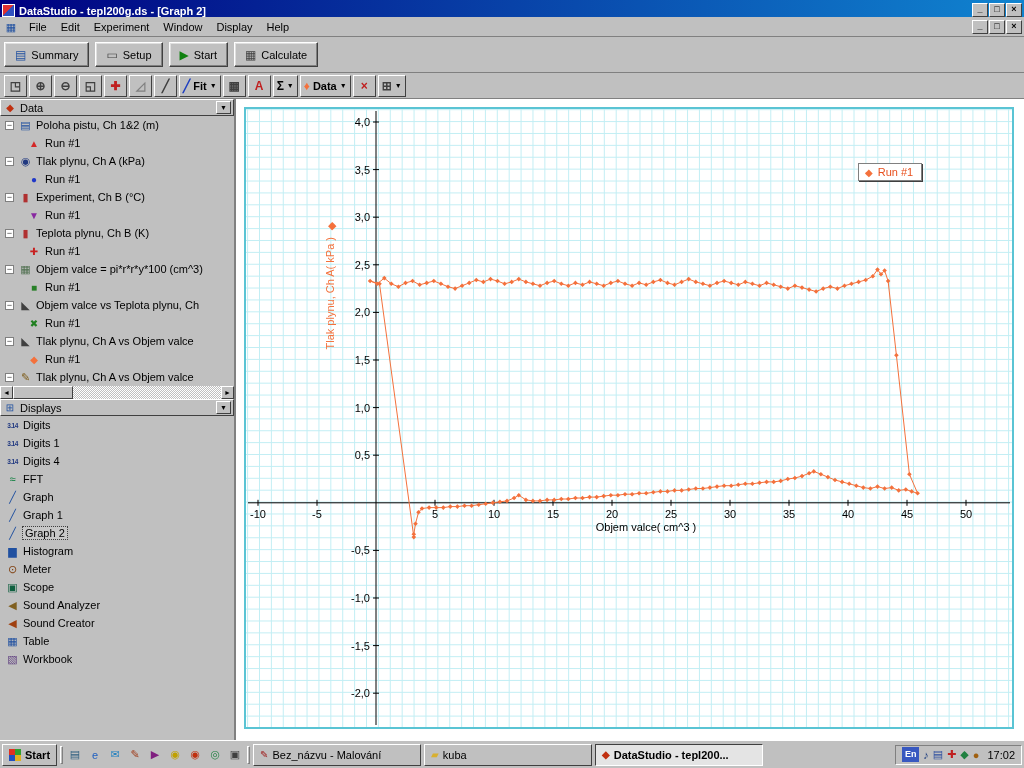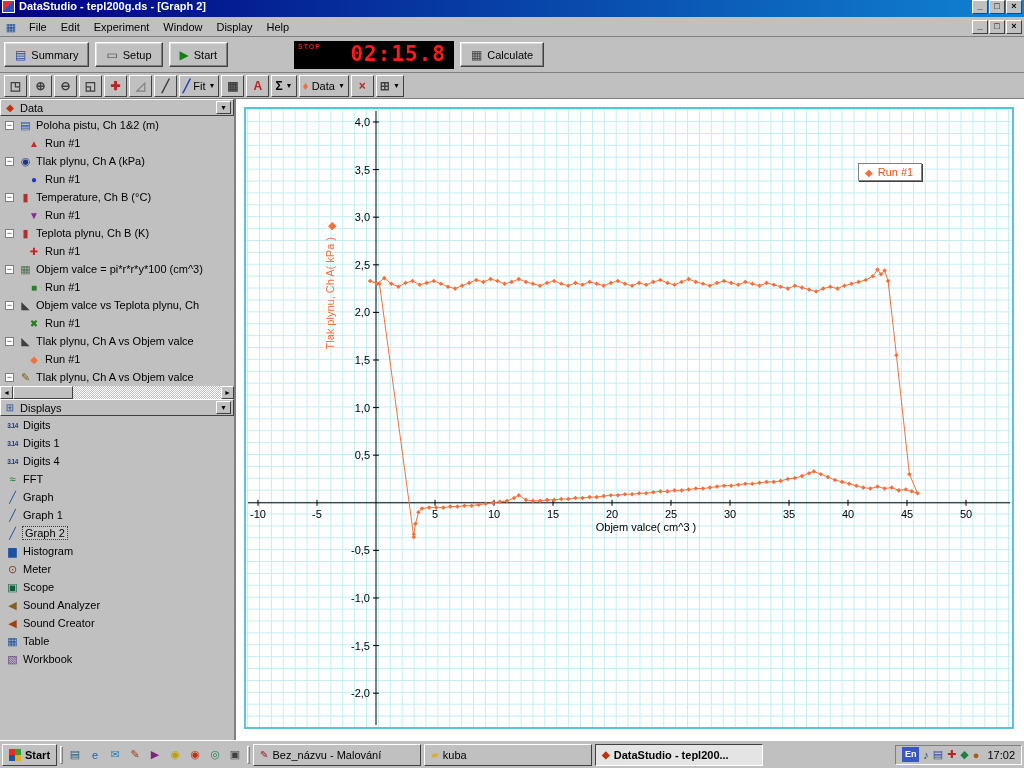--- a/index.html
+++ b/index.html
@@ -1,21 +1,21 @@
 <!DOCTYPE html>
 <html><head>
 <meta charset="utf-8">
 <style>
   * { box-sizing: border-box; margin: 0; padding: 0; }
   html,body { width:1024px; height:768px; overflow:hidden; }
   body { font-family:"Liberation Sans", sans-serif; font-size:11px; background:#c0c0c0; color:#000; }
   .window { width:1024px; height:768px; display:flex; flex-direction:column; background:#c0c0c0; }
 
   
-  .titlebar { height:17px; background:linear-gradient(to right,#000080,#1084d0); display:flex; align-items:flex-start; padding:0 2px; flex:0 0 auto; }
+  .titlebar { height:17px; background:linear-gradient(to right,#000080,#1084d0); display:flex; align-items:flex-end; padding:0 2px; flex:0 0 auto; }
   .tb-icon { width:13px; height:13px; margin-right:4px; background:linear-gradient(135deg,#e03030 50%,#3050c0 50%); border:1px solid #fff; flex:0 0 auto; }
   .tb-title { color:#fff; font-weight:bold; font-size:11px; white-space:nowrap; }
   .winbtns { margin-left:auto; display:flex; gap:1px; }
   .winbtn { width:16px; height:14px; background:#c0c0c0; border:1px solid; border-color:#fff #404040 #404040 #fff; font-size:9px; line-height:11px; text-align:center; font-weight:bold; font-family:"Liberation Sans",sans-serif; }
 
   
   .menubar { height:20px; display:flex; align-items:center; padding:0 2px; flex:0 0 auto; border-bottom:1px solid #808080; }
   .doc-icon { width:14px; height:14px; margin:0 4px 0 2px; color:#2050a0; font-size:11px; line-height:14px; text-align:center; }
   .menu-item { padding:2px 7px; }
 
@@ -25,21 +25,21 @@
   .tic { font-size:12px; }
   .timer { position:relative; width:160px; height:28px; background:#000; margin-left:60px; flex:0 0 auto; }
   .timer .stop { position:absolute; top:2px; left:4px; color:#e02020; font-size:7px; font-weight:bold; letter-spacing:1px; }
   .timer .digits { position:absolute; right:8px; top:1px; color:#ff1a1a; font-family:"DejaVu Sans Mono", monospace; font-size:21px; font-weight:bold; letter-spacing:1px; }
 
   
   .graph-toolbar { height:26px; display:flex; align-items:center; gap:2px; padding:0 4px; flex:0 0 auto; border-bottom:1px solid #808080; background:#c0c0c0; }
   .gbtn { display:inline-flex; align-items:center; justify-content:center; gap:3px; min-width:23px; height:22px; padding:0 3px; background:#c0c0c0; border:1px solid; border-color:#fff #404040 #404040 #fff; font-size:12px; font-family:"Liberation Sans",sans-serif; }
   .gic { font-size:12px; font-weight:bold; }
   .gdrop { font-size:7px; color:#000; }
-  .glabel { font-size:11px; }
+  .glabel { font-size:11px;font-weight:bold; }
 
   
   .content { flex:1 1 auto; display:flex; min-height:0; }
   .left-panel { width:236px; flex:0 0 auto; display:flex; flex-direction:column; border-right:2px solid #808080; background:#c0c0c0; }
   .panel-header { height:17px; display:flex; align-items:center; background:#c0c0c0; border:1px solid; border-color:#fff #404040 #404040 #fff; padding:0 2px; flex:0 0 auto; }
   .ph-icon { width:14px; text-align:center; font-size:10px; margin-right:3px; }
   .ph-drop { margin-left:auto; width:15px; height:13px; background:#c0c0c0; border:1px solid; border-color:#fff #404040 #404040 #fff; font-size:7px; text-align:center; line-height:12px; }
   .tree { background:#c0c0c0; overflow:hidden; }
   .tree.data { height:270px; flex:0 0 auto; }
   .tree.displays { flex:1 1 auto; }
@@ -118,24 +118,20 @@
       <span>Summary</span>
     </button>
     <button class="tbtn">
       <span class="tic" style="color:#404040">▭</span>
       <span>Setup</span>
     </button>
     <button class="tbtn">
       <span class="tic" style="color:#108010">▶</span>
       <span>Start</span>
     </button>
-    <div class="timer">
-      <span class="stop">STOP</span>
-      <span class="digits">02:15.8</span>
-    </div>
     <button class="tbtn">
       <span class="tic" style="color:#404040">▦</span>
       <span>Calculate</span>
     </button>
   </div>
 
   <div class="graph-toolbar">
     <span id="graph-toolbar-buttons" style="display:flex;gap:2px;align-items:center;">
         <button class="gbtn">
           <span class="gic" style="color: rgb(64, 64, 64);">◳</span>
@@ -210,21 +206,21 @@
             <span class="ticon" style="color: rgb(32, 56, 128);">◉</span>
             <span class="tlabel">Tlak plynu, Ch A (kPa)</span>
           </div>
           <div class="trow run">
             <span class="tmark" style="color: rgb(32, 56, 200);">●</span>
             <span class="tlabel">Run #1</span>
           </div>
           <div class="trow">
             <span class="expander">−</span>
             <span class="ticon" style="color: rgb(176, 48, 48);">▮</span>
-            <span class="tlabel">Temperature, Ch B (°C)</span>
+            <span class="tlabel">Experiment, Ch B (°C)</span>
           </div>
           <div class="trow run">
             <span class="tmark" style="color: rgb(136, 40, 160);">▼</span>
             <span class="tlabel">Run #1</span>
           </div>
           <div class="trow">
             <span class="expander">−</span>
             <span class="ticon" style="color: rgb(176, 48, 48);">▮</span>
             <span class="tlabel">Teplota plynu, Ch B (K)</span>
           </div>

